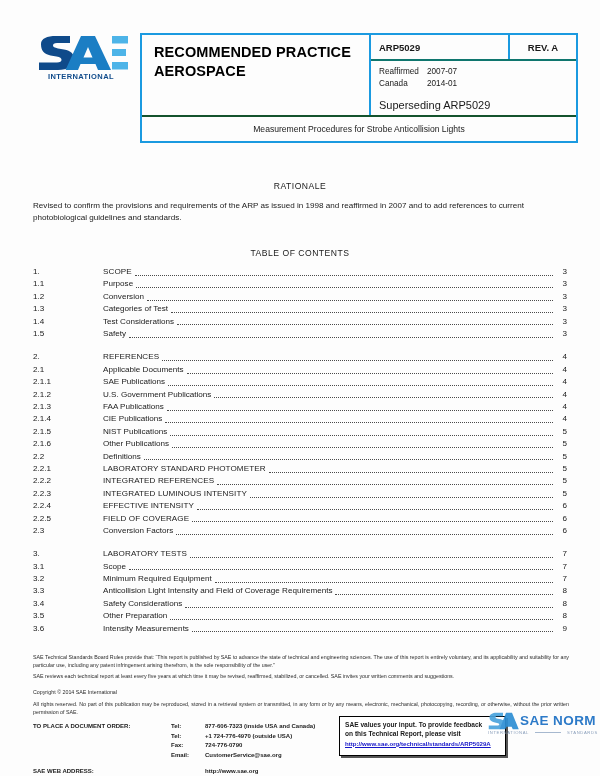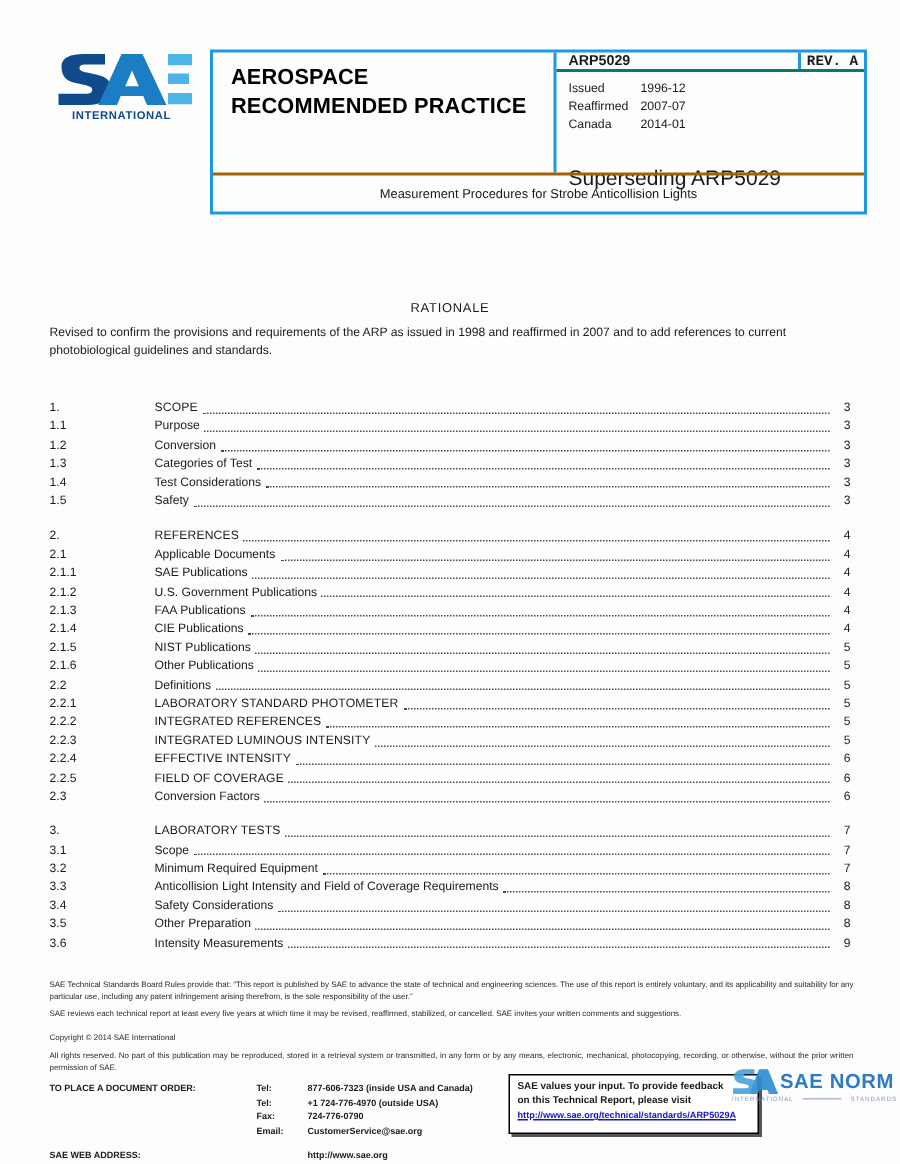--- a/index.html
+++ b/index.html
@@ -68,53 +68,53 @@
     border-bottom: 2px solid #0f766e;
   }
   .tt-docnum {
     flex: 1;
     border-right: 2px solid #1b9ae0;
     display: flex; align-items: center;
     padding-left: 8px;
     font-size: 9.5px; font-weight: bold;
   }
   .tt-rev {
-    width: 42px;
+    width: 66px;
     display: flex; align-items: center; justify-content: center;
-    font-size: 9.5px; font-weight: bold; font-family: Liberation Mono, monospace;
+    font-size: 9.5px; font-weight: bold;
   }
   .tt-dates {
     flex: 1;
     padding: 5px 0 0 8px;
     font-size: 8.2px;
   }
   .date-line { display: flex; line-height: 1.45; }
   .date-label { width: 48px; }
   .date-value { font-weight: normal; }
-  .supersed { margin-top: 21px; font-size: 14px; }
+  .supersed { margin-top: 9px; font-size: 11px; }
   .tt-lower {
     height: 26px;
-    border-top: 2px solid #a16207;
+    border-top: 2px solid #14532d;
     display: flex; align-items: center; justify-content: center;
     font-size: 8.6px;
   }
 
   
   .section-heading {
     position: absolute;
     width: 100%;
     text-align: center;
     font-size: 8.6px;
     letter-spacing: 0.5px;
   }
-  #rationale-heading { top: 200px; }
+  #rationale-heading { top: 181px; }
   #toc-heading { top: 248px; }
   .rationale-body {
     position: absolute;
-    left: 33px; top: 216px; width: 536px;
+    left: 33px; top: 200px; width: 536px;
     font-size: 8.1px;
     line-height: 1.5;
     text-align: left;
   }
 
   
   .toc {
     position: absolute;
     left: 33px; top: 266px; width: 534px;
   }
@@ -225,52 +225,49 @@
         <path d="M79 1 L95 1 L95 8.5 L79 8.5 Z" fill="#4db4e8"></path>
         <path d="M79 14 L93 14 L93 21 L79 21 Z" fill="#4db4e8"></path>
         <path d="M79 27 L95 27 L95 34.5 L79 34.5 Z" fill="#4db4e8"></path>
       </svg>
       <div class="logo-sub">INTERNATIONAL</div>
     </div>
 
     <div class="title-table">
       <div class="tt-upper">
         <div class="tt-doctype">
+          <div>RECOMMENDED PRACTICE</div>
           <div>AEROSPACE</div>
-          <div>RECOMMENDED PRACTICE</div>
         </div>
         <div class="tt-right">
           <div class="tt-idrow">
             <div class="tt-docnum">ARP5029</div>
             <div class="tt-rev">REV. A</div>
           </div>
           <div class="tt-dates">
-            <div class="date-line">
-              <span class="date-label">Issued</span>
-              <span class="date-value">1996-12</span>
-            </div>
             <div class="date-line">
               <span class="date-label">Reaffirmed</span>
               <span class="date-value">2007-07</span>
             </div>
             <div class="date-line">
               <span class="date-label">Canada</span>
               <span class="date-value">2014-01</span>
             </div>
             <div class="supersed">Superseding ARP5029</div>
           </div>
         </div>
       </div>
       <div class="tt-lower">Measurement Procedures for Strobe Anticollision Lights</div>
     </div>
   </div>
 
   <div class="section-heading" id="rationale-heading">RATIONALE</div>
   <div class="rationale-body">Revised to confirm the provisions and requirements of the ARP as issued in 1998 and reaffirmed in 2007 and to add references to current photobiological guidelines and standards.</div>
 
+  <div class="section-heading" id="toc-heading">TABLE OF CONTENTS</div>
   <div class="toc" id="toc-container">
       <div class="toc-group">
         <div class="toc-row caps">
           <span class="toc-num">1.</span>
           <span class="toc-title">SCOPE</span>
           <span class="toc-dots"></span>
           <span class="toc-page">3</span>
         </div>
         <div class="toc-row">
           <span class="toc-num">1.1</span>

